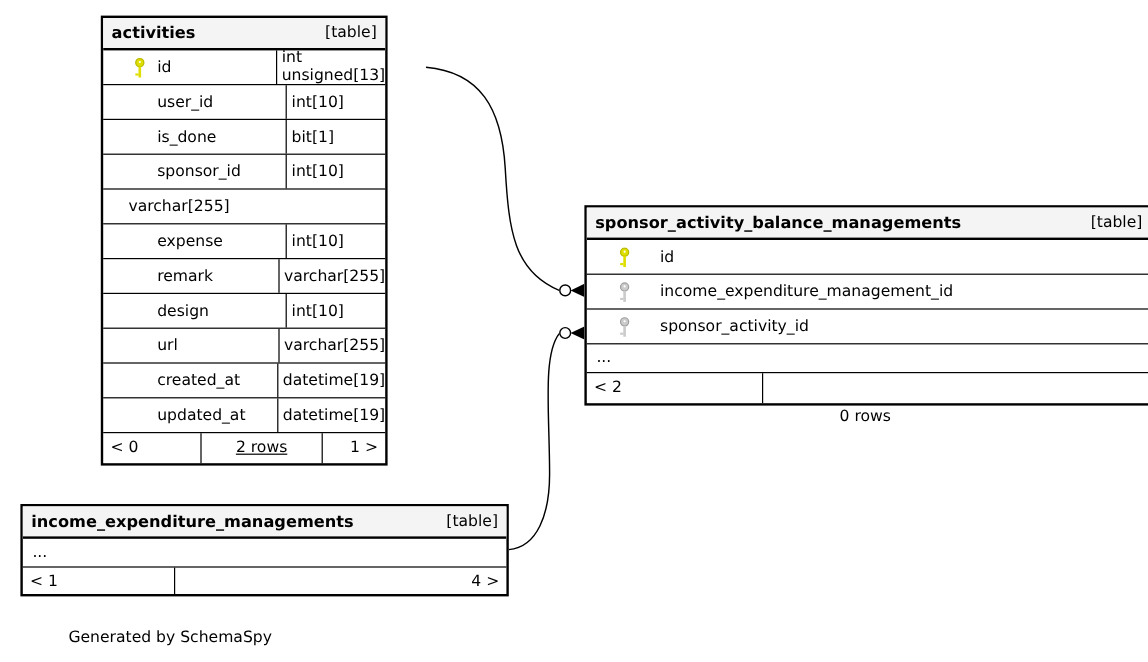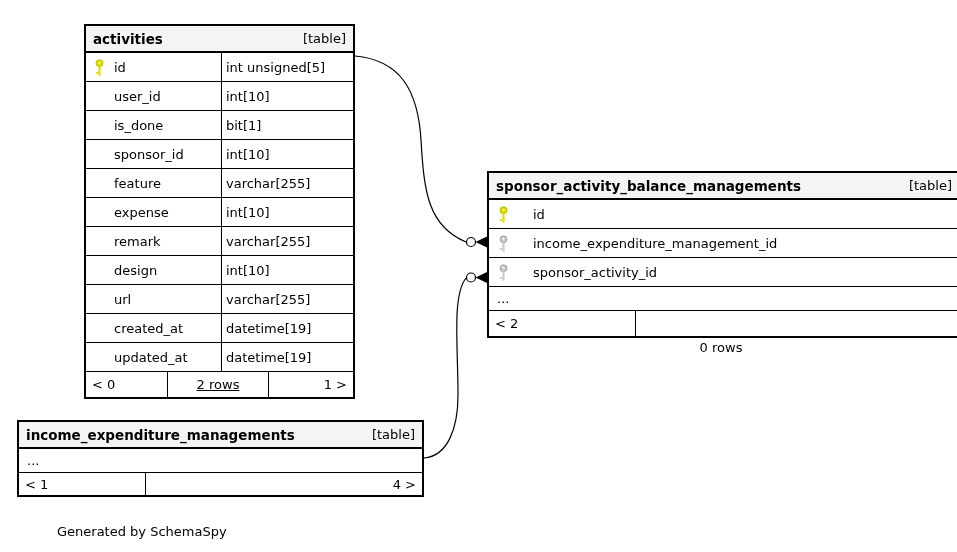--- a/index.html
+++ b/index.html
@@ -31,20 +31,21 @@
     box-sizing:border-box;
   }
   .ttitle { font-weight:bold; font-size:13.5px; white-space:nowrap; }
   .ttag   { font-size:13px; white-space:nowrap; }
 
   .trow {
     height:28px;
     border-bottom:1px solid #000;
     display:flex;
     align-items:stretch;
+    padding-left:17px;
   }
   .namecol { display:flex; align-items:center; box-sizing:border-box; }
   .act .namecol { width:136px; border-right:1px solid #000; }
   .spn .namecol { flex:1; }
   .keyslot {
     flex:none;
     display:flex; align-items:center;
     box-sizing:border-box;
   }
   .act .keyslot { width:28px; padding-left:9px; }
@@ -63,21 +64,21 @@
   .spn .tfoot { height:25px; }
   .inc .tfoot { height:22px; }
   .fc { display:flex; align-items:center; box-sizing:border-box; }
   .fc-prev { padding-left:6px; border-right:1px solid #000; }
   .fc-rows { justify-content:center; border-right:1px solid #000; }
   .fc-next { flex:1; justify-content:flex-end; padding-right:6px; }
   .act .fc-prev { width:82px; }  .act .fc-rows { width:101px;text-decoration:underline; }
   .spn .fc-prev { width:147px; } .spn .fc-rows { width:171px;margin-top:36px; }
   .inc .fc-prev { width:127px; } .inc .fc-rows { width:148px; }
 
-  #tbl-activities { left:84px; top:24px;  width:271px; }
+  #tbl-activities { left:84px; top:13px;  width:239px; }
   #tbl-sponsor    { left:487px; top:171px; width:474px; }
   #tbl-income     { left:17px;  top:420px; width:407px; }
 
   #gen-note { position:absolute; left:17px; top:524px; font-size:13px;margin-left:40px; }
 </style>
 </head>
 <body>
 
 <svg id="rel-svg" xmlns="http://www.w3.org/2000/svg">
   <path d="M 355 56 C 400 60 418 90 421 140 C 424 192 428 226 466 242" fill="none" stroke="#000" stroke-width="1.2"></path>
@@ -103,21 +104,21 @@
         <span class="keyslot">
           <svg width="9" height="17" viewBox="0 0 9 17">
             <circle cx="4.5" cy="4.2" r="3.4" stroke="#b9b900" stroke-width="1" fill="#dede00"></circle>
             <circle cx="4.5" cy="3.7" r="0.9" fill="#ffffff"></circle>
             <rect x="3.4" y="7.4" width="2.2" height="9.2" fill="#dede00"></rect>
             <rect x="0.8" y="13.2" width="2.7" height="1.8" fill="#dede00"></rect>
           </svg>
         </span>
         <span>id</span>
       </div>
-    <div class="typecol">int unsigned[5]</div>
+    <div class="typecol">int unsigned[13]</div>
   </div>
   <div class="trow">
     <div class="namecol">
         <span class="keyslot"></span>
         <span>user_id</span>
       </div>
     <div class="typecol">int[10]</div>
   </div>
   <div class="trow">
     <div class="namecol">
@@ -127,24 +128,20 @@
     <div class="typecol">bit[1]</div>
   </div>
   <div class="trow">
     <div class="namecol">
         <span class="keyslot"></span>
         <span>sponsor_id</span>
       </div>
     <div class="typecol">int[10]</div>
   </div>
   <div class="trow">
-    <div class="namecol">
-        <span class="keyslot"></span>
-        <span>feature</span>
-      </div>
     <div class="typecol">varchar[255]</div>
   </div>
   <div class="trow">
     <div class="namecol">
         <span class="keyslot"></span>
         <span>expense</span>
       </div>
     <div class="typecol">int[10]</div>
   </div>
   <div class="trow">

